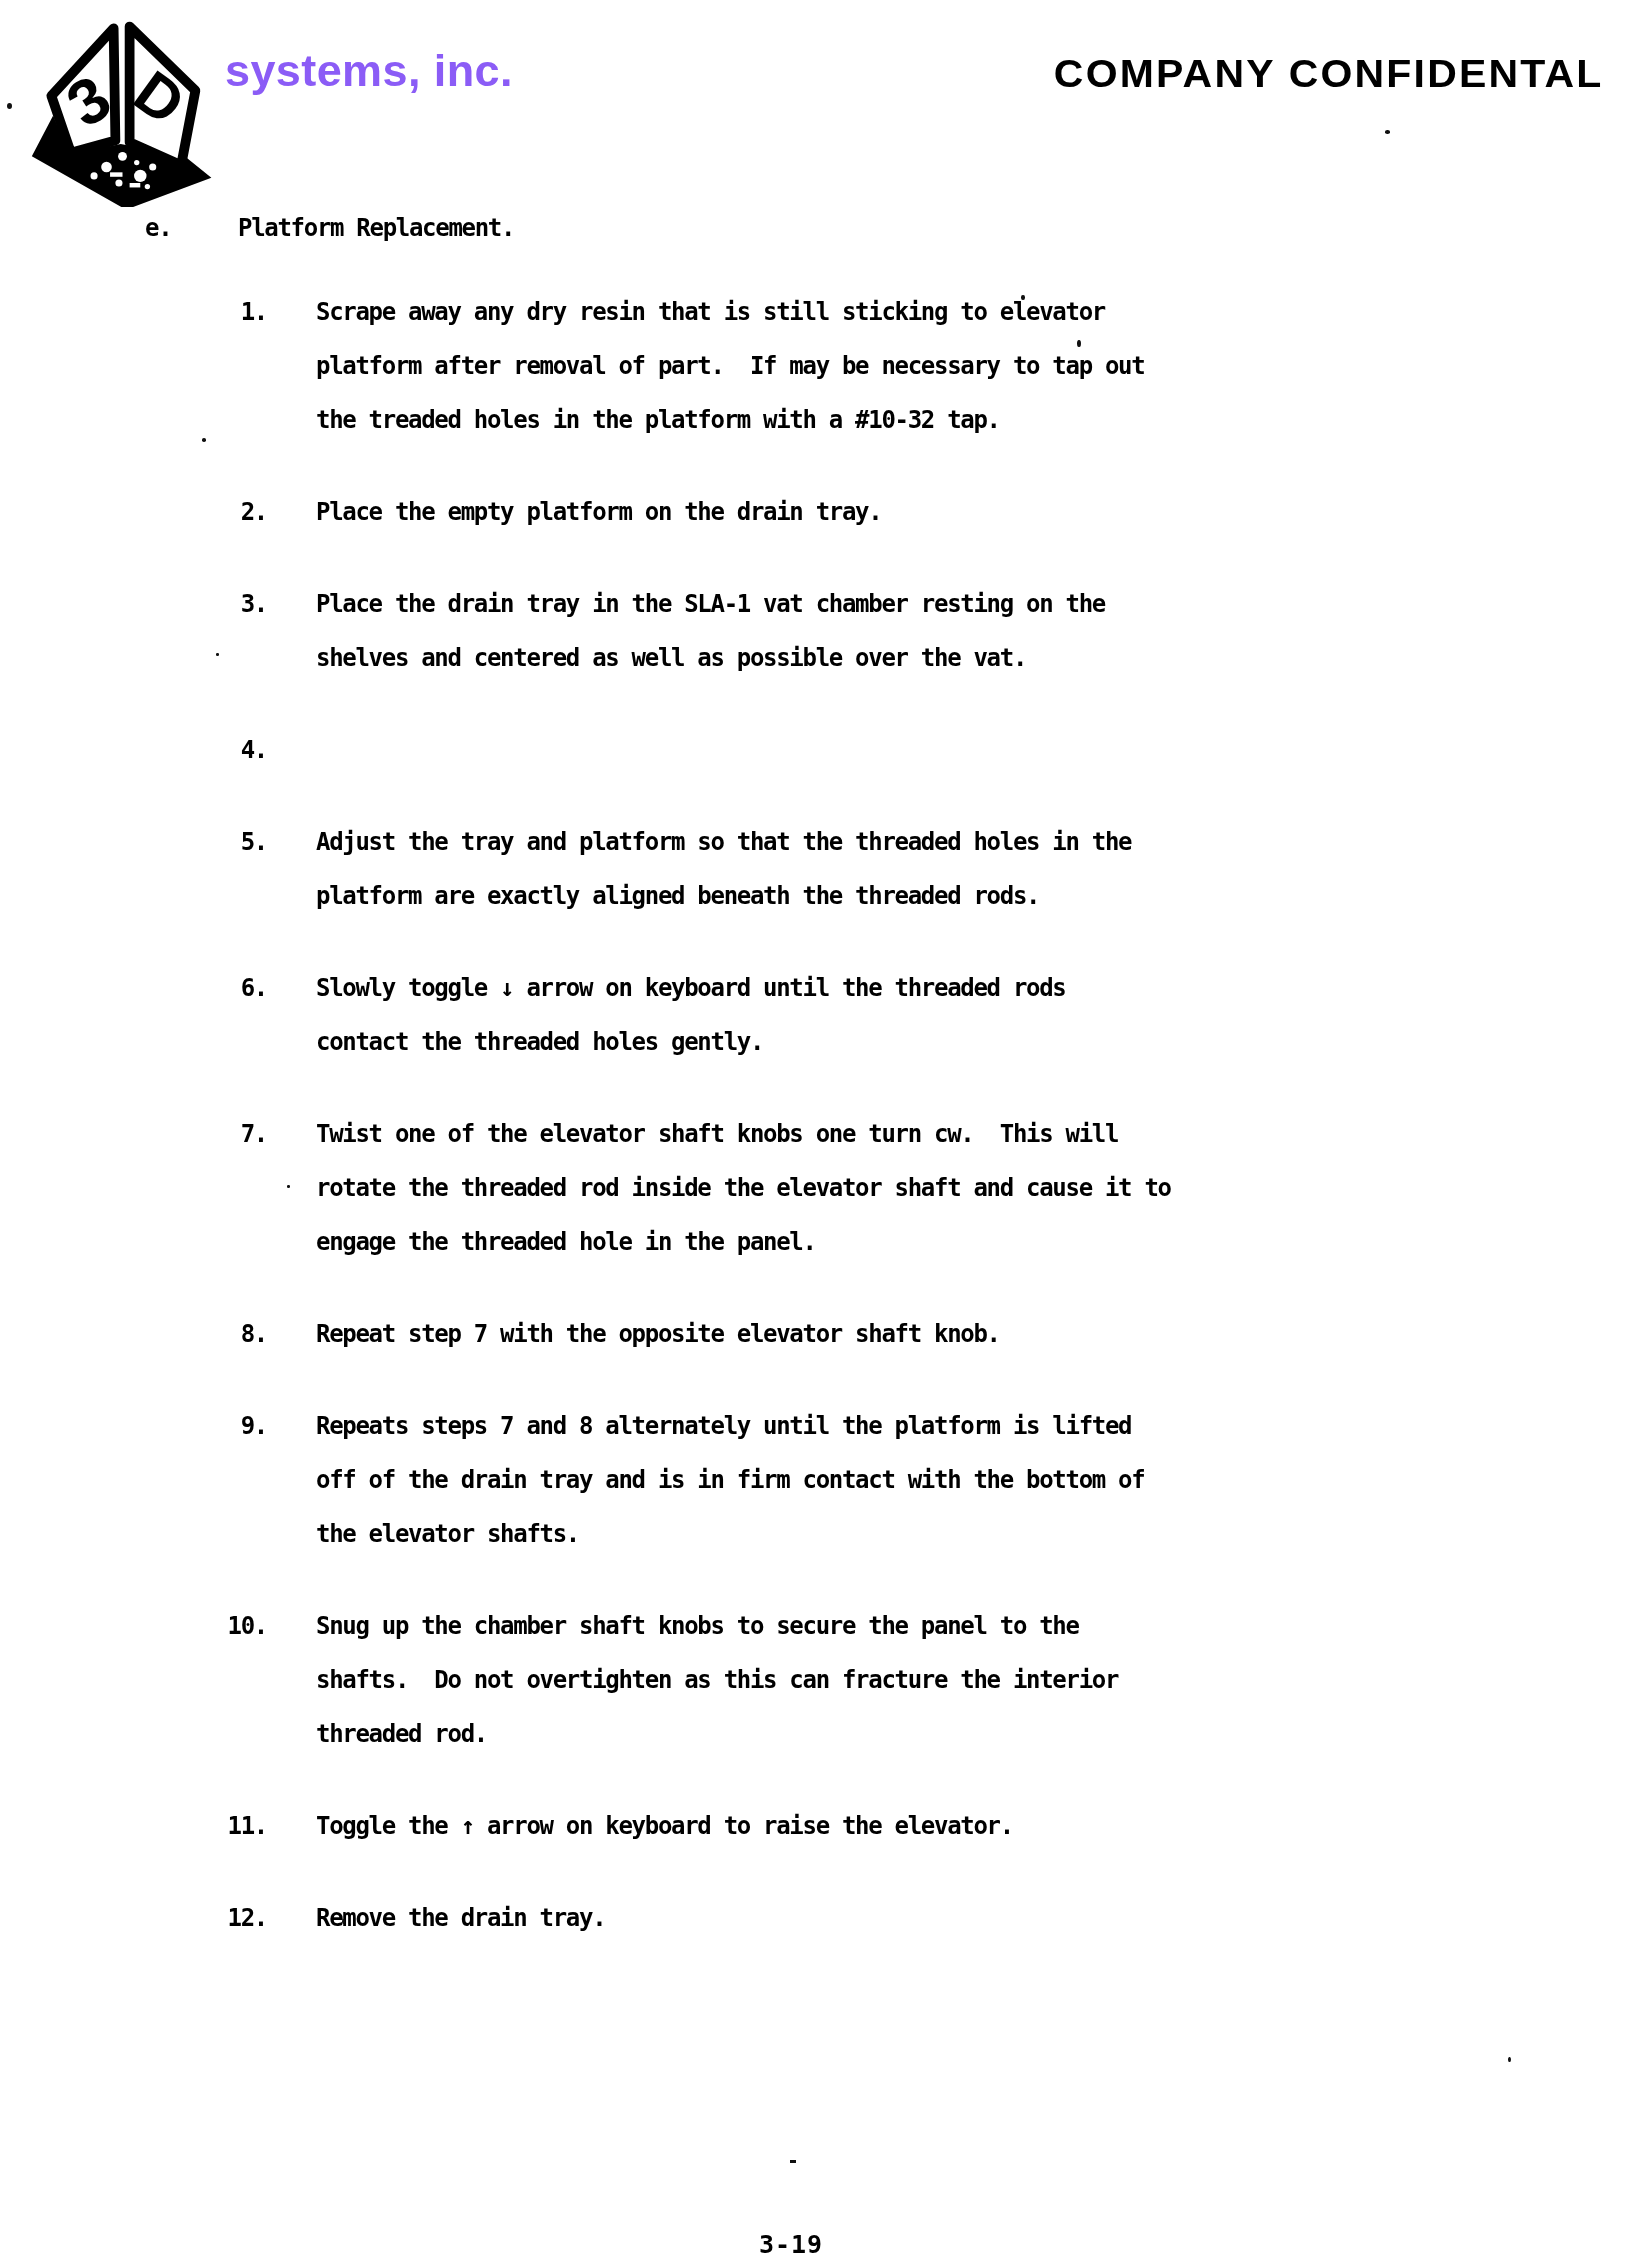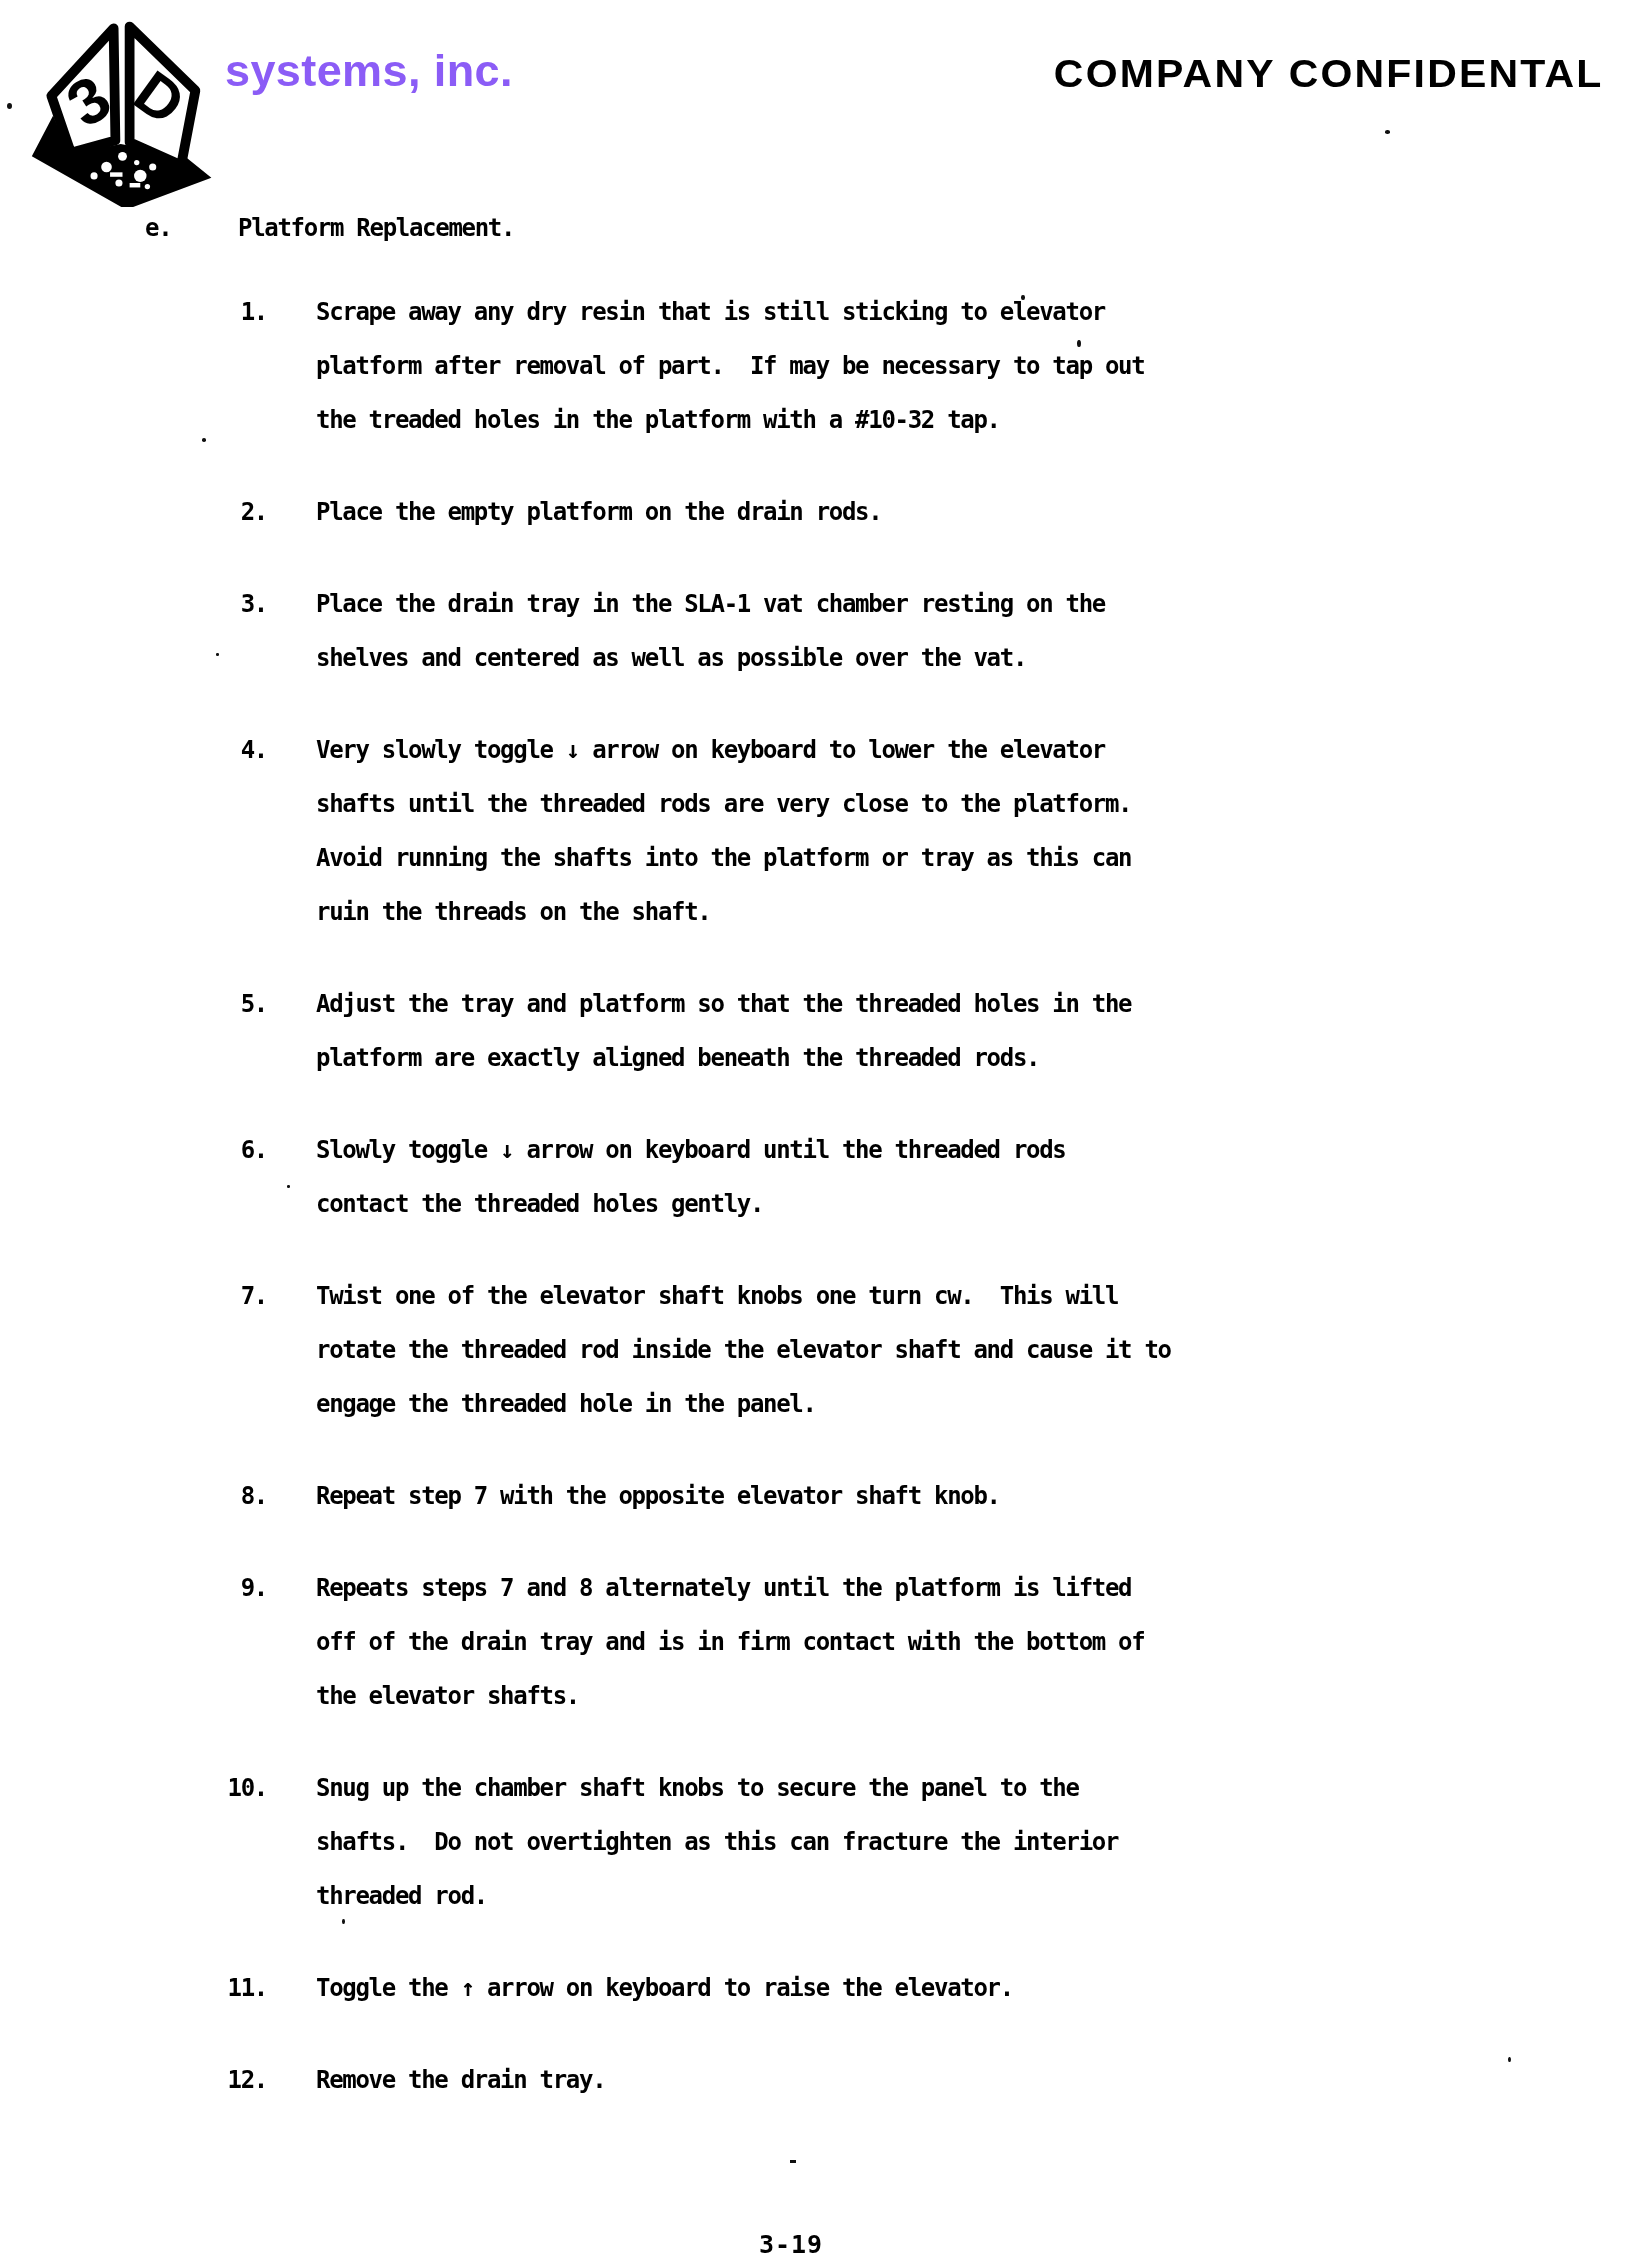--- a/index.html
+++ b/index.html
@@ -89,33 +89,29 @@
 
   <div class="steps" id="steps">
       <div class="step">
     <div class="step-num">1.</div>
     <div class="step-text">Scrape away any dry resin that is still sticking to elevator
 platform after removal of part.  If may be necessary to tap out
 the treaded holes in the platform with a #10-32 tap.</div>
   </div>
       <div class="step">
     <div class="step-num">2.</div>
-    <div class="step-text">Place the empty platform on the drain rods.</div>
+    <div class="step-text">Place the empty platform on the drain tray.</div>
   </div>
       <div class="step">
     <div class="step-num">3.</div>
     <div class="step-text">Place the drain tray in the SLA-1 vat chamber resting on the
 shelves and centered as well as possible over the vat.</div>
   </div>
       <div class="step">
     <div class="step-num">4.</div>
-    <div class="step-text">Very slowly toggle ↓ arrow on keyboard to lower the elevator
-shafts until the threaded rods are very close to the platform.
-Avoid running the shafts into the platform or tray as this can
-ruin the threads on the shaft.</div>
   </div>
       <div class="step">
     <div class="step-num">5.</div>
     <div class="step-text">Adjust the tray and platform so that the threaded holes in the
 platform are exactly aligned beneath the threaded rods.</div>
   </div>
       <div class="step">
     <div class="step-num">6.</div>
     <div class="step-text">Slowly toggle ↓ arrow on keyboard until the threaded rods
 contact the threaded holes gently.</div>

